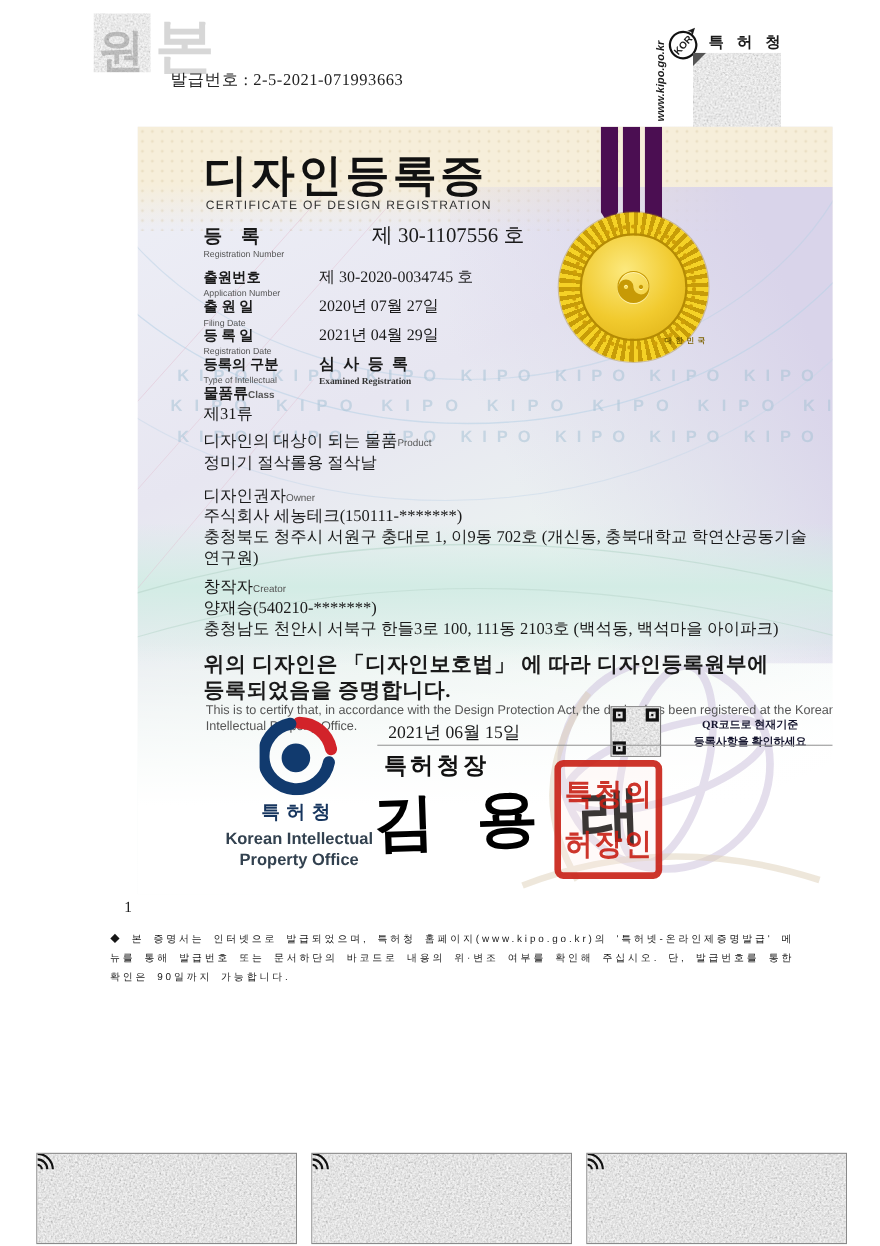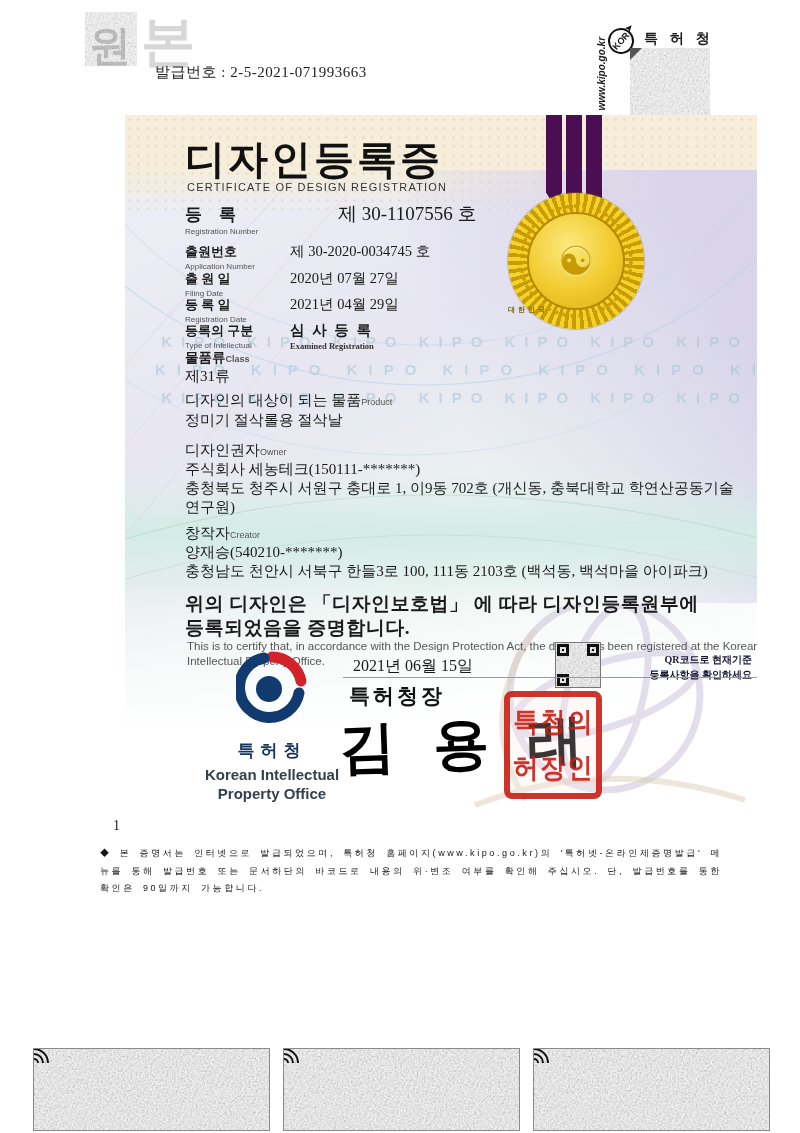--- a/index.html
+++ b/index.html
@@ -39,21 +39,21 @@
   
   .ribbon { position:absolute; left:421px; top:0; width:60px; height:110px; display:flex; gap:4px; }
   .ribbon .bar { width:16px; background:#4b0e52; clip-path:polygon(0 0,100% 0,100% 86%,50% 100%,0 86%); }
   .ribbon .b1 { height:90px; } .ribbon .b2 { height:104px; } .ribbon .b3 { height:97px; }
   .medal { position:absolute; left:383px; top:78px; width:136px; height:136px; border-radius:50%;
       background:repeating-conic-gradient(#c79c08 0deg 3.6deg,#f5d226 3.6deg 7.2deg); box-shadow:0 0 0 1px rgba(160,120,0,.35); }
   .medal-inner { position:absolute; inset:19px; border-radius:50%; border:2px solid #b48a04;
       background:radial-gradient(circle at 42% 34%,#fce97e 0%,#f1ca2e 55%,#dcae12 100%); }
   .medal-ring { position:absolute; inset:11px; border-radius:50%; border:4px dotted #cf9f08; }
   .medal-core { position:absolute; inset:0; display:flex; align-items:center; justify-content:center; font-size:40px; color:#c79a06; text-shadow:0 1px 0 #fff3b0; }
-  .medal-text { position:absolute; left:0; right:0; bottom:14px; text-align:left; font-size:7px; letter-spacing:3px; color:#7d6200; font-weight:bold; }
+  .medal-text { position:absolute; left:0; right:0; bottom:14px; text-align:right; font-size:7px; letter-spacing:3px; color:#7d6200; font-weight:bold; }
 
   
   .cert-title { position:absolute; left:60px; top:17px; font-family:"Liberation Sans",sans-serif; font-weight:900; font-size:40px; letter-spacing:3px; color:#111;text-align:center; }
   .cert-sub { position:absolute; left:62px; top:66px; font-family:"Liberation Sans",sans-serif; font-size:11px; letter-spacing:1.2px; color:#333; }
 
   .row { position:absolute; left:60px; }
   .k-label { font-weight:bold; font-size:13px; white-space:pre; display:block; }
   .k-label.big { font-size:17px; }
   .en-sub { display:block; font-family:"Liberation Sans",sans-serif; font-size:8px; color:#555; margin-top:1px; }
   .val { position:absolute; left:105px; top:-1px; font-size:14.5px; white-space:nowrap; }
@@ -63,34 +63,34 @@
   .body-line { position:absolute; left:60px; font-size:15px; white-space:nowrap; }
   .inline-en { font-family:"Liberation Sans",sans-serif; font-size:9px; color:#555; }
   .stmt { position:absolute; left:60px; font-weight:bold; font-size:19px; letter-spacing:.5px; white-space:nowrap; }
   .stmt-en { position:absolute; left:62px; top:524px; width:578px; font-family:"Liberation Sans",sans-serif; font-size:11.5px; color:#555; line-height:1.3; }
   .issue-date { position:absolute; left:228px; top:541px; font-size:16px; white-space:nowrap; }
 
   .qr { position:absolute; left:430px; top:527px; width:46px; height:46px; border:1px solid #777; overflow:hidden; background:#fff; }
   .qr .finder { position:absolute; width:12px; height:12px; border:3px solid #111; }
   .qr .finder::after { content:""; position:absolute; left:2px; top:2px; width:2px; height:2px; background:#111; }
   .qr .f-tl { left:1px; top:1px; } .qr .f-tr { right:1px; top:1px; } .qr .f-bl { left:1px; bottom:1px; }
-  .qr-note { position:absolute; left:487px; top:537px; width:140px; text-align:right; font-size:10px; line-height:1.5; color:#15152e; font-weight:bold; }
+  .qr-note { position:absolute; left:487px; top:537px; width:140px; text-align:center; font-size:10px; line-height:1.5; color:#15152e; font-weight:bold; }
 
   .sign-rule { position:absolute; left:218px; top:562px; width:414px; height:0; border-top:1px solid #9a9a9a; }
   .commissioner { position:absolute; left:224px; top:567px; font-family:"Liberation Sans",sans-serif; font-weight:900; font-size:21px; letter-spacing:3px; color:#111; }
   .commissioner-en { position:absolute; left:225px; top:594px; font-family:"Liberation Sans",sans-serif; font-size:8.5px; color:#555; line-height:1.25; letter-spacing:.3px; }
   .signature { position:absolute; left:214px; top:592px; font-size:56px; font-weight:bold; letter-spacing:12px; transform:rotate(-2deg); color:#000; white-space:nowrap; }
 
   .seal { position:absolute; left:379px; top:576px; width:98px; height:108px; border:6px solid #c9241a; border-radius:8px; background:rgba(255,235,230,.25);
       display:grid; grid-template-columns:1fr 1fr 1fr; align-items:center; justify-items:center; padding:2px; opacity:.92; }
   .seal span { color:#c9241a; font-weight:900; font-size:22px; transform:scale(1.15,1.25); font-family:"Liberation Sans",sans-serif; }
 
   .kipo-logo { position:absolute; left:62px; top:536px; width:170px; text-align:center; }
   .kipo-sym { position:relative; width:72px; height:72px; margin:0 auto; }
-  .kipo-name { margin-top:16px; font-family:Liberation Mono, monospace; font-weight:900; font-size:17px; letter-spacing:6px; color:#16355e; }
+  .kipo-name { margin-top:4px; font-family:Liberation Mono, monospace; font-weight:900; font-size:17px; letter-spacing:6px; color:#16355e; }
   .kipo-en { margin-top:4px; font-family:Liberation Sans, sans-serif; font-weight:bold; font-size:15px; color:#32414f; line-height:1.25; }
 
   
   .page-num { left:113px; top:818px; font-size:14px; }
   .foot-note { left:100px; top:845px; width:622px; font-family:"Liberation Sans",sans-serif; font-size:9px; letter-spacing:2.6px; word-spacing:3px; line-height:1.95; color:#161616; text-align:justify; }
 
   .bc { position:absolute; top:1048px; width:237px; height:83px; border:1px solid #8a8a8a; overflow:hidden; background:#fff; }
   .bc1 { left:33px; } .bc2 { left:283px; } .bc3 { left:533px; }
   .bc svg.noise { position:absolute; inset:0; }
   .bc .wifi { position:absolute; left:-2px; top:-2px; z-index:2; }

